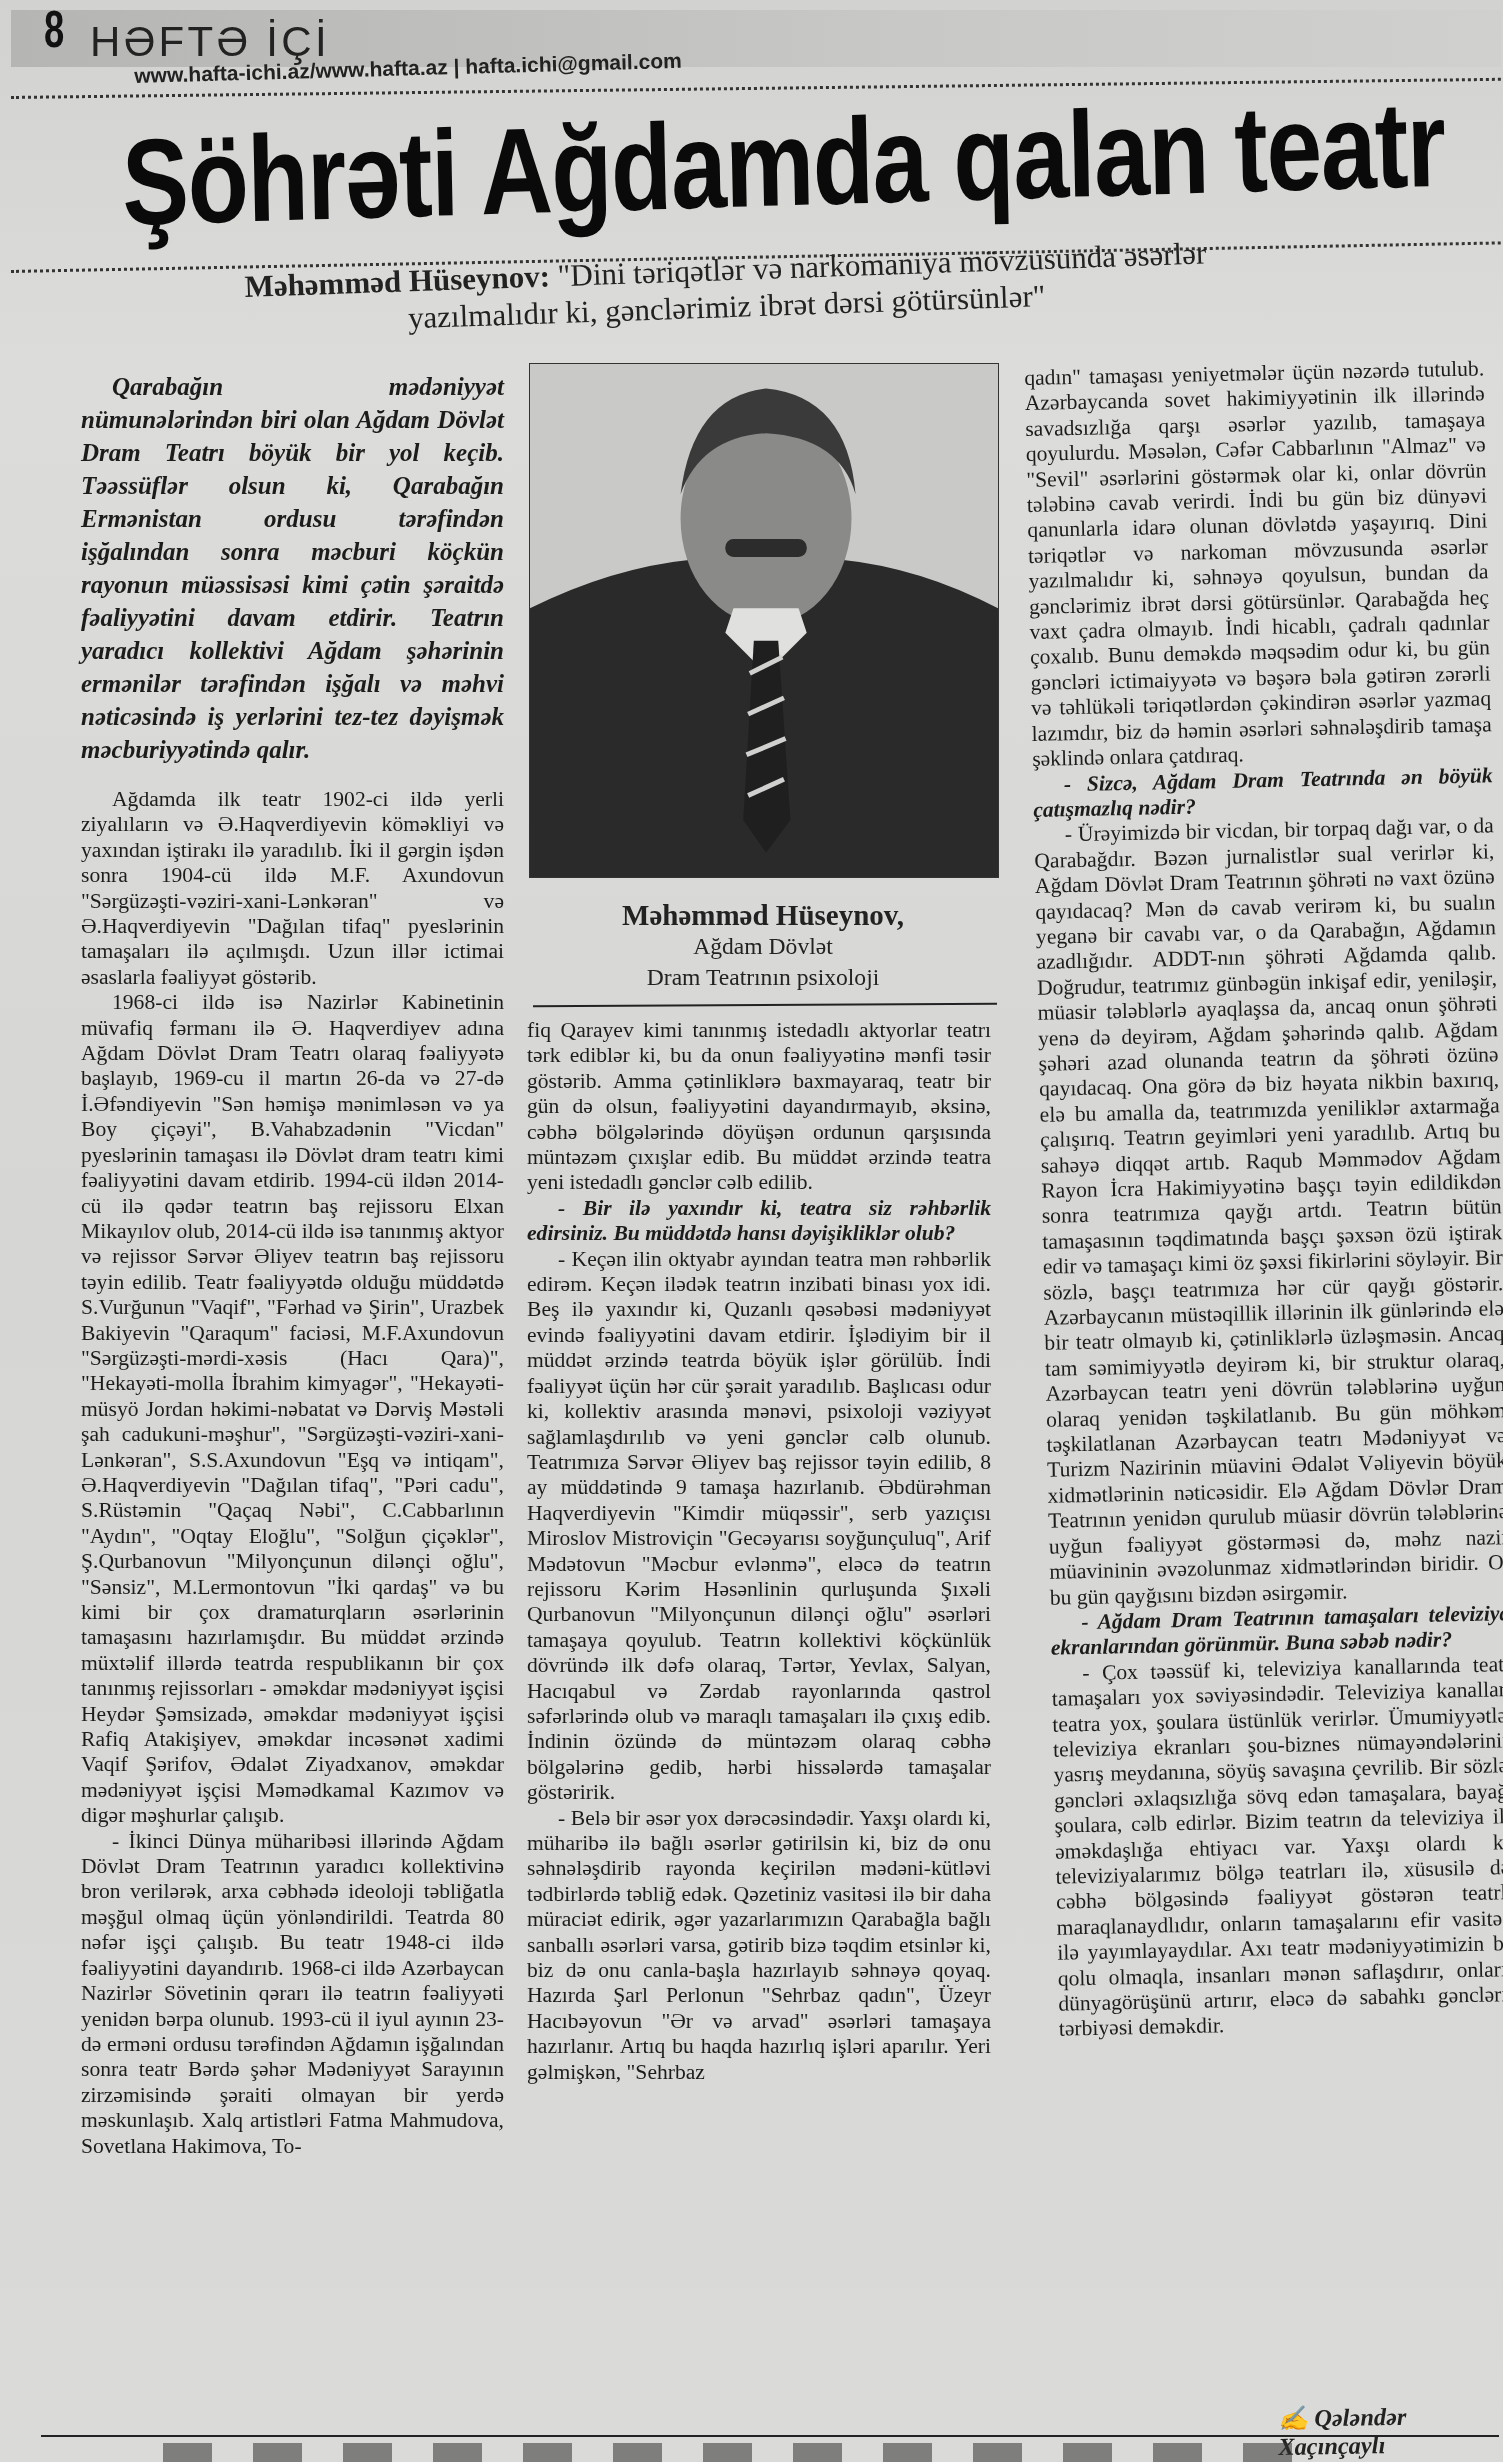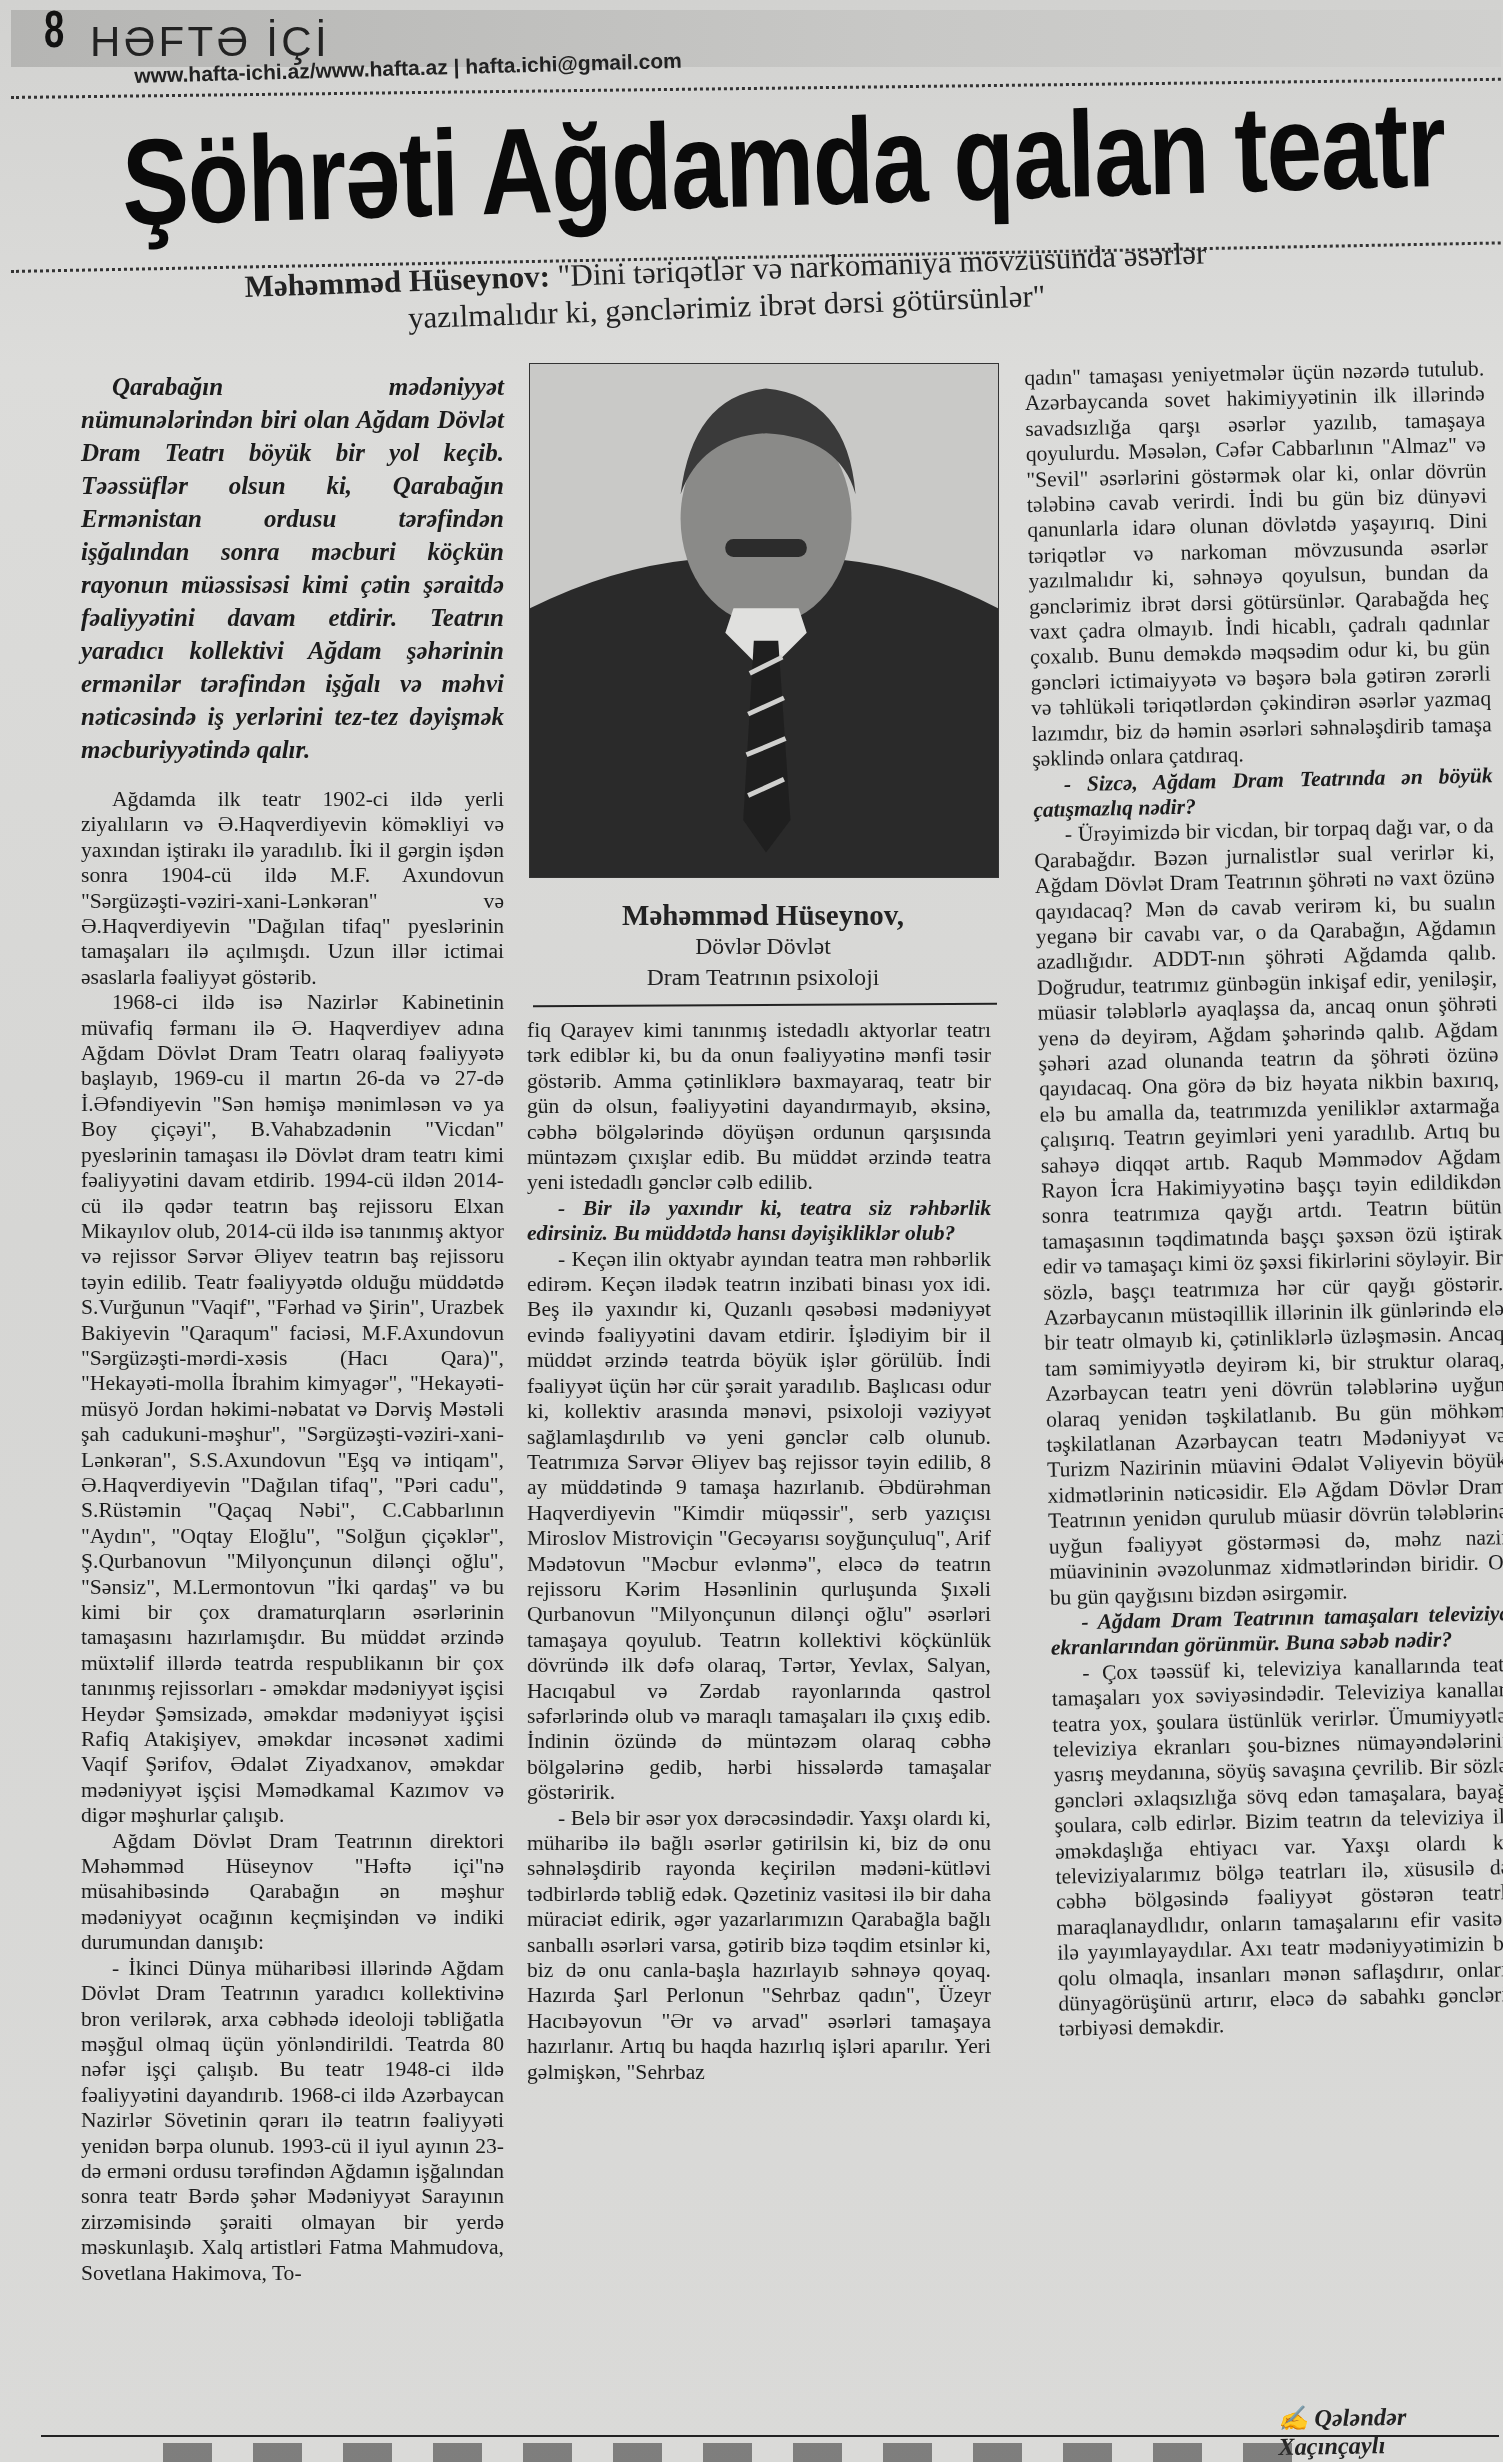--- a/index.html
+++ b/index.html
@@ -107,39 +107,38 @@
   <div class="deck">
     <span class="name">Məhəmməd Hüseynov:</span><span> "Dini təriqətlər və narkomaniya mövzusunda əsərlər yazılmalıdır ki, gənclərimiz ibrət dərsi götürsünlər"</span>
   </div>
 
   <div class="col col1">
     <div class="lead-block">
       <p class="lead">Qarabağın mədəniyyət nümunələrindən biri olan Ağdam Dövlət Dram Teatrı böyük bir yol keçib. Təəssüflər olsun ki, Qarabağın Ermənistan ordusu tərəfindən işğalından sonra məcburi köçkün rayonun müəssisəsi kimi çətin şəraitdə fəaliyyətini davam etdirir. Teatrın yaradıcı kollektivi Ağdam şəhərinin ermənilər tərəfindən işğalı və məhvi nəticəsində iş yerlərini tez-tez dəyişmək məcburiyyətində qalır.</p>
     </div>
     <p>Ağdamda ilk teatr 1902-ci ildə yerli ziyalıların və Ə.Haqverdiyevin köməkliyi və yaxından iştirakı ilə yaradılıb. İki il gərgin işdən sonra 1904-cü ildə M.F. Axundovun "Sərgüzəşti-vəziri-xani-Lənkəran" və Ə.Haqverdiyevin "Dağılan tifaq" pyeslərinin tamaşaları ilə açılmışdı. Uzun illər ictimai əsaslarla fəaliyyət göstərib.</p>
     <p>1968-ci ildə isə Nazirlər Kabinetinin müvafiq fərmanı ilə Ə. Haqverdiyev adına Ağdam Dövlət Dram Teatrı olaraq fəaliyyətə başlayıb, 1969-cu il martın 26-da və 27-də İ.Əfəndiyevin "Sən həmişə mənimləsən və ya Boy çiçəyi", B.Vahabzadənin "Vicdan" pyeslərinin tamaşası ilə Dövlət dram teatrı kimi fəaliyyətini davam etdirib. 1994-cü ildən 2014-cü ilə qədər teatrın baş rejissoru Elxan Mikayılov olub, 2014-cü ildə isə tanınmış aktyor və rejissor Sərvər Əliyev teatrın baş rejissoru təyin edilib. Teatr fəaliyyətdə olduğu müddətdə S.Vurğunun "Vaqif", "Fərhad və Şirin", Urazbek Bakiyevin "Qaraqum" faciəsi, M.F.Axundovun "Sərgüzəşti-mərdi-xəsis (Hacı Qara)", "Hekayəti-molla İbrahim kimyagər", "Hekayəti-müsyö Jordan həkimi-nəbatat və Dərviş Məstəli şah cadukuni-məşhur", "Sərgüzəşti-vəziri-xani-Lənkəran", S.S.Axundovun "Eşq və intiqam", Ə.Haqverdiyevin "Dağılan tifaq", "Pəri cadu", S.Rüstəmin "Qaçaq Nəbi", C.Cabbarlının "Aydın", "Oqtay Eloğlu", "Solğun çiçəklər", Ş.Qurbanovun "Milyonçunun dilənçi oğlu", "Sənsiz", M.Lermontovun "İki qardaş" və bu kimi bir çox dramaturqların əsərlərinin tamaşasını hazırlamışdır. Bu müddət ərzində müxtəlif illərdə teatrda respublikanın bir çox tanınmış rejissorları - əməkdar mədəniyyət işçisi Heydər Şəmsizadə, əməkdar mədəniyyət işçisi Rafiq Atakişiyev, əməkdar incəsənət xadimi Vaqif Şərifov, Ədalət Ziyadxanov, əməkdar mədəniyyət işçisi Məmədkamal Kazımov və digər məşhurlar çalışıb.</p>
-    <p>Ağdam Dövlət Dram Teatrının direktori Məhəmməd Hüseynov "Həftə içi"nə müsahibəsində Qarabağın ən məşhur mədəniyyət ocağının keçmişindən və indiki durumundan danışıb:</p>
     <p>- İkinci Dünya müharibəsi illərində Ağdam Dövlət Dram Teatrının yaradıcı kollektivinə bron verilərək, arxa cəbhədə ideoloji təbliğatla məşğul olmaq üçün yönləndirildi. Teatrda 80 nəfər işçi çalışıb. Bu teatr 1948-ci ildə fəaliyyətini dayandırıb. 1968-ci ildə Azərbaycan Nazirlər Sövetinin qərarı ilə teatrın fəaliyyəti yenidən bərpa olunub. 1993-cü il iyul ayının 23-də erməni ordusu tərəfindən Ağdamın işğalından sonra teatr Bərdə şəhər Mədəniyyət Sarayının zirzəmisində şəraiti olmayan bir yerdə məskunlaşıb. Xalq artistləri Fatma Mahmudova, Sovetlana Hakimova, To-</p>
   </div>
 
   <div class="photo">
     <svg viewBox="0 0 575 630" preserveAspectRatio="none">
       <rect x="0" y="0" width="575" height="630" fill="#c9c9c7"></rect>
       <path d="M0 300 Q100 250 200 240 L380 240 Q480 250 575 300 L575 630 L0 630 Z" fill="#2a2a2a"></path>
       <ellipse cx="290" cy="190" rx="105" ry="130" fill="#8a8a88"></ellipse>
       <path d="M185 160 Q200 40 290 30 Q390 40 400 160 Q380 90 290 85 Q210 90 185 160Z" fill="#3a3a3a"></path>
       <rect x="240" y="215" width="100" height="22" rx="10" fill="#2c2c2c"></rect>
       <path d="M240 330 L290 380 L340 330 L330 300 L250 300 Z" fill="#e0e0de"></path>
       <path d="M275 340 L305 340 L320 560 L290 600 L262 560 Z" fill="#1f1f1f"></path>
       <path d="M270 380 L310 360 M268 430 L312 410 M266 480 L314 460 M268 530 L312 510" stroke="#d0d0ce" stroke-width="6"></path>
     </svg>
   </div>
   <div class="caption">
     <div class="cap-name">Məhəmməd Hüseynov,</div>
-    <div>Dövlər Dövlət</div>
+    <div>Ağdam Dövlət</div>
     <div>Dram Teatrının psixoloji</div>
   </div>
   <div class="rule" style="left:533px;top:1004px;width:464px;transform:rotate(-0.3deg);"></div>
 
   <div class="col col2">
     <p class="noindent">fiq Qarayev kimi tanınmış istedadlı aktyorlar teatrı tərk ediblər ki, bu da onun fəaliyyətinə mənfi təsir göstərib. Amma çətinliklərə baxmayaraq, teatr bir gün də olsun, fəaliyyətini dayandırmayıb, əksinə, cəbhə bölgələrində döyüşən ordunun qarşısında müntəzəm çıxışlar edib. Bu müddət ərzində teatra yeni istedadlı gənclər cəlb edilib.</p>
     <p class="q">- Bir ilə yaxındır ki, teatra siz rəhbərlik edirsiniz. Bu müddətdə hansı dəyişikliklər olub?</p>
     <p>- Keçən ilin oktyabr ayından teatra mən rəhbərlik edirəm. Keçən ilədək teatrın inzibati binası yox idi. Beş ilə yaxındır ki, Quzanlı qəsəbəsi mədəniyyət evində fəaliyyətini davam etdirir. İşlədiyim bir il müddət ərzində teatrda böyük işlər görülüb. İndi fəaliyyət üçün hər cür şərait yaradılıb. Başlıcası odur ki, kollektiv arasında mənəvi, psixoloji vəziyyət sağlamlaşdırılıb və yeni gənclər cəlb olunub. Teatrımıza Sərvər Əliyev baş rejissor təyin edilib, 8 ay müddətində 9 tamaşa hazırlanıb. Əbdürəhman Haqverdiyevin "Kimdir müqəssir", serb yazıçısı Miroslov Mistroviçin "Gecəyarısı soyğunçuluq", Arif Mədətovun "Məcbur evlənmə", eləcə də teatrın rejissoru Kərim Həsənlinin qurluşunda Şıxəli Qurbanovun "Milyonçunun dilənçi oğlu" əsərləri tamaşaya qoyulub. Teatrın kollektivi köçkünlük dövründə ilk dəfə olaraq, Tərtər, Yevlax, Salyan, Hacıqabul və Zərdab rayonlarında qastrol səfərlərində olub və maraqlı tamaşaları ilə çıxış edib. İndinin özündə də müntəzəm olaraq cəbhə bölgələrinə gedib, hərbi hissələrdə tamaşalar göstəririk.</p>
     <p>- Belə bir əsər yox dərəcəsindədir. Yaxşı olardı ki, müharibə ilə bağlı əsərlər gətirilsin ki, biz də onu səhnələşdirib rayonda keçirilən mədəni-kütləvi tədbirlərdə təbliğ edək. Qəzetiniz vasitəsi ilə bir daha müraciət edirik, əgər yazarlarımızın Qarabağla bağlı sanballı əsərləri varsa, gətirib bizə təqdim etsinlər ki, biz də onu canla-başla hazırlayıb səhnəyə qoyaq. Hazırda Şarl Perlonun "Sehrbaz qadın", Üzeyr Hacıbəyovun "Ər və arvad" əsərləri tamaşaya hazırlanır. Artıq bu haqda hazırlıq işləri aparılır. Yeri gəlmişkən, "Sehrbaz</p>
   </div>

